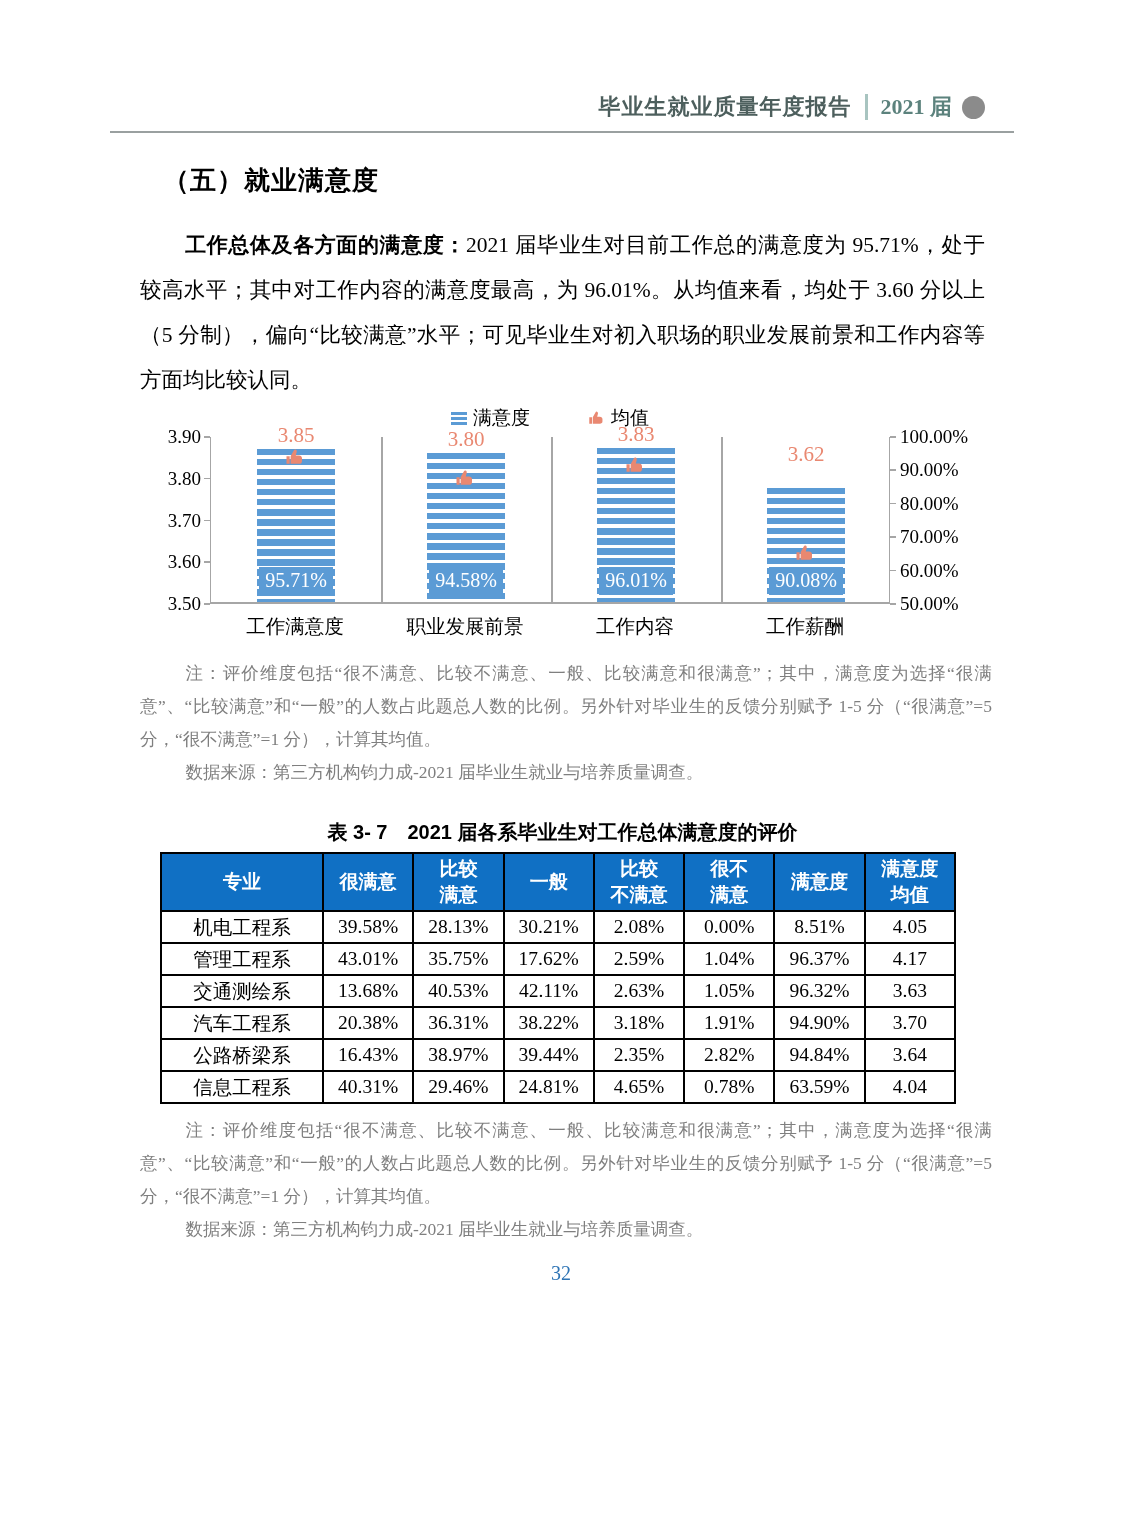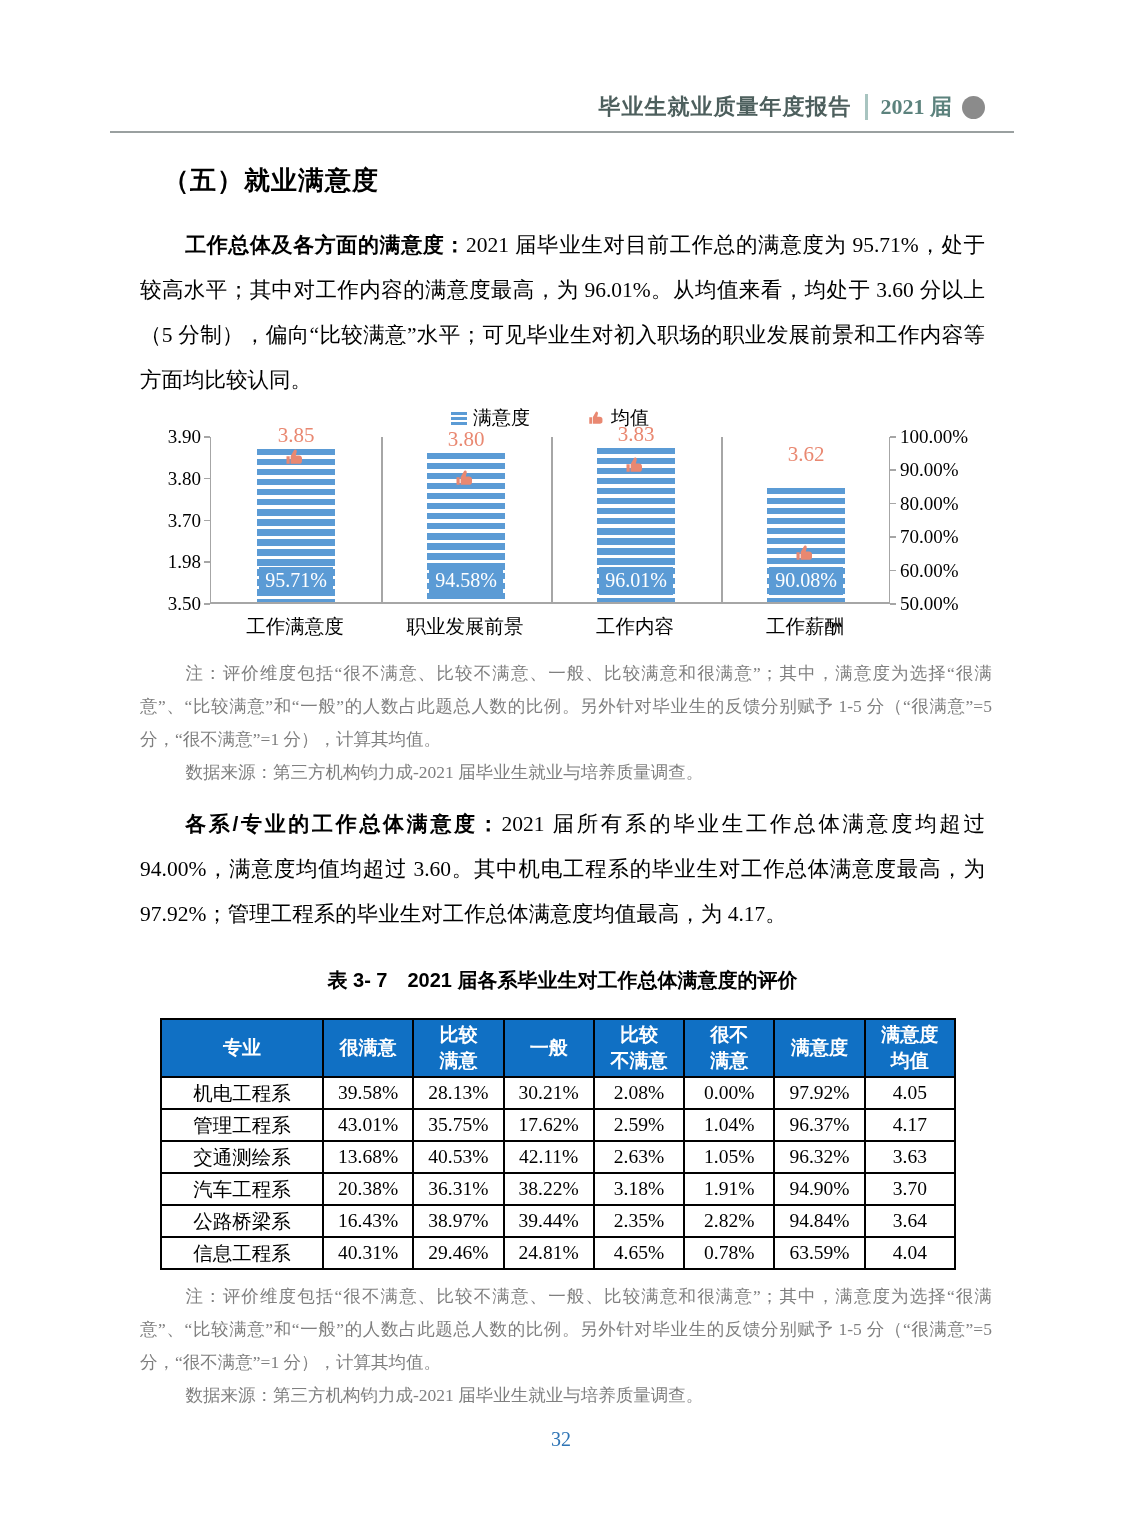--- a/index.html
+++ b/index.html
@@ -62,21 +62,21 @@
   .cat-labels .cl{position:absolute;transform:translateX(-50%);white-space:nowrap;}
   
   .fig-caption{margin:4px 137px 0 140px;text-align:center;font-size:20px;font-weight:bold;
     font-family:"Liberation Sans","DejaVu Sans",sans-serif;}
   .notes{margin:10px 130px 0 140px;color:var(--note-gray);font-size:17.5px;line-height:33px;
     text-align:justify;text-indent:2.6em;}
   .notes.src{margin-top:0;}
   
   .tbl-title{margin:30px 137px 0 140px;text-align:center;font-size:20px;font-weight:bold;
     font-family:"Liberation Sans","DejaVu Sans",sans-serif;}
-  table{border-collapse:collapse;table-layout:fixed;width:796px;margin:24px 0 0 160px;
+  table{border-collapse:collapse;table-layout:fixed;width:796px;margin:6px 0 0 160px;
     border:2.5px solid #000;}
   th{background:var(--table-blue);color:#fff;font-weight:bold;white-space:pre-line;
     font-family:"Liberation Sans","DejaVu Sans",sans-serif;font-size:19px;line-height:26px;
     border:2px solid #000;height:58px;text-align:center;vertical-align:middle;}
   td{border:2px solid #000;height:32px;text-align:center;vertical-align:middle;font-size:19.5px;}
   col.c0{width:20.4%;}
   
   .page-num{margin-top:16px;text-align:center;color:var(--page-blue);font-size:20px;}
 </style>
 </head>
@@ -108,21 +108,21 @@
               <path fill="#e98871" d="M1.5 7.2h3.2v7.6H1.5zM5.6 14.8h8.3c1.9 0 3.1-1 3.1-2.6v-2.9c0-1.7-1.2-2.8-3-2.8h-3.2l.9-3.6C11.9 1.6 11.4.7 10.5.5c-.7-.2-1.3.2-1.7.9L5.6 7.2z"></path>
             </svg>
           </span>
         <span>均值</span>
       </span>
     </div>
     <div class="yticks-left">
         <div class="yt" style="top: -11px;">3.90</div>
         <div class="yt" style="top: 30.75px;">3.80</div>
         <div class="yt" style="top: 72.5px;">3.70</div>
-        <div class="yt" style="top: 114.25px;">1.98</div>
+        <div class="yt" style="top: 114.25px;">3.60</div>
         <div class="yt" style="top: 156px;">3.50</div>
       </div>
     <div class="plot">
         <div class="sep" style="left: 170px;"></div>
         <div class="sep" style="left: 340px;"></div>
         <div class="sep" style="left: 510px;"></div>
         <div class="tick" style="left: -7px; top: -1px;"></div>
         <div class="tick" style="left: -7px; top: 40.75px;"></div>
         <div class="tick" style="left: -7px; top: 82.5px;"></div>
         <div class="tick" style="left: -7px; top: 124.25px;"></div>
@@ -174,21 +174,20 @@
         <div class="cl" style="left: 85px;">工作满意度</div>
         <div class="cl" style="left: 255px;">职业发展前景</div>
         <div class="cl" style="left: 425px;">工作内容</div>
         <div class="cl" style="left: 595px;">工作薪酬</div>
       </div>
   </div>
 
   <p class="notes">注：评价维度包括“很不满意、比较不满意、一般、比较满意和很满意”；其中，满意度为选择“很满意”、“比较满意”和“一般”的人数占此题总人数的比例。另外针对毕业生的反馈分别赋予 1-5 分（“很满意”=5 分，“很不满意”=1 分），计算其均值。</p>
   <p class="notes src">数据来源：第三方机构钧力成-2021 届毕业生就业与培养质量调查。</p>
 
-  <p class="para" style="margin-top:12px;"><b>各系/专业的工作总体满意度：</b><span>2021 届所有系的毕业生工作总体满意度均超过 94.00%，满意度均值均超过 3.60。其中机电工程系的毕业生对工作总体满意度最高，为 97.92%；管理工程系的毕业生对工作总体满意度均值最高，为 4.17。</span></p>
 
   <div class="tbl-title">表 3- 7　2021 届各系毕业生对工作总体满意度的评价</div>
   <table>
     <colgroup>
       <col class="c0">
         <col>
         <col>
         <col>
         <col>
         <col>
@@ -212,21 +211,21 @@
         </tr>
       </thead>
       <tbody>
         <tr>
           <td>机电工程系</td>
           <td>39.58%</td>
           <td>28.13%</td>
           <td>30.21%</td>
           <td>2.08%</td>
           <td>0.00%</td>
-          <td>97.92%</td>
+          <td>8.51%</td>
           <td>4.05</td>
         </tr>
         <tr>
           <td>管理工程系</td>
           <td>43.01%</td>
           <td>35.75%</td>
           <td>17.62%</td>
           <td>2.59%</td>
           <td>1.04%</td>
           <td>96.37%</td>

